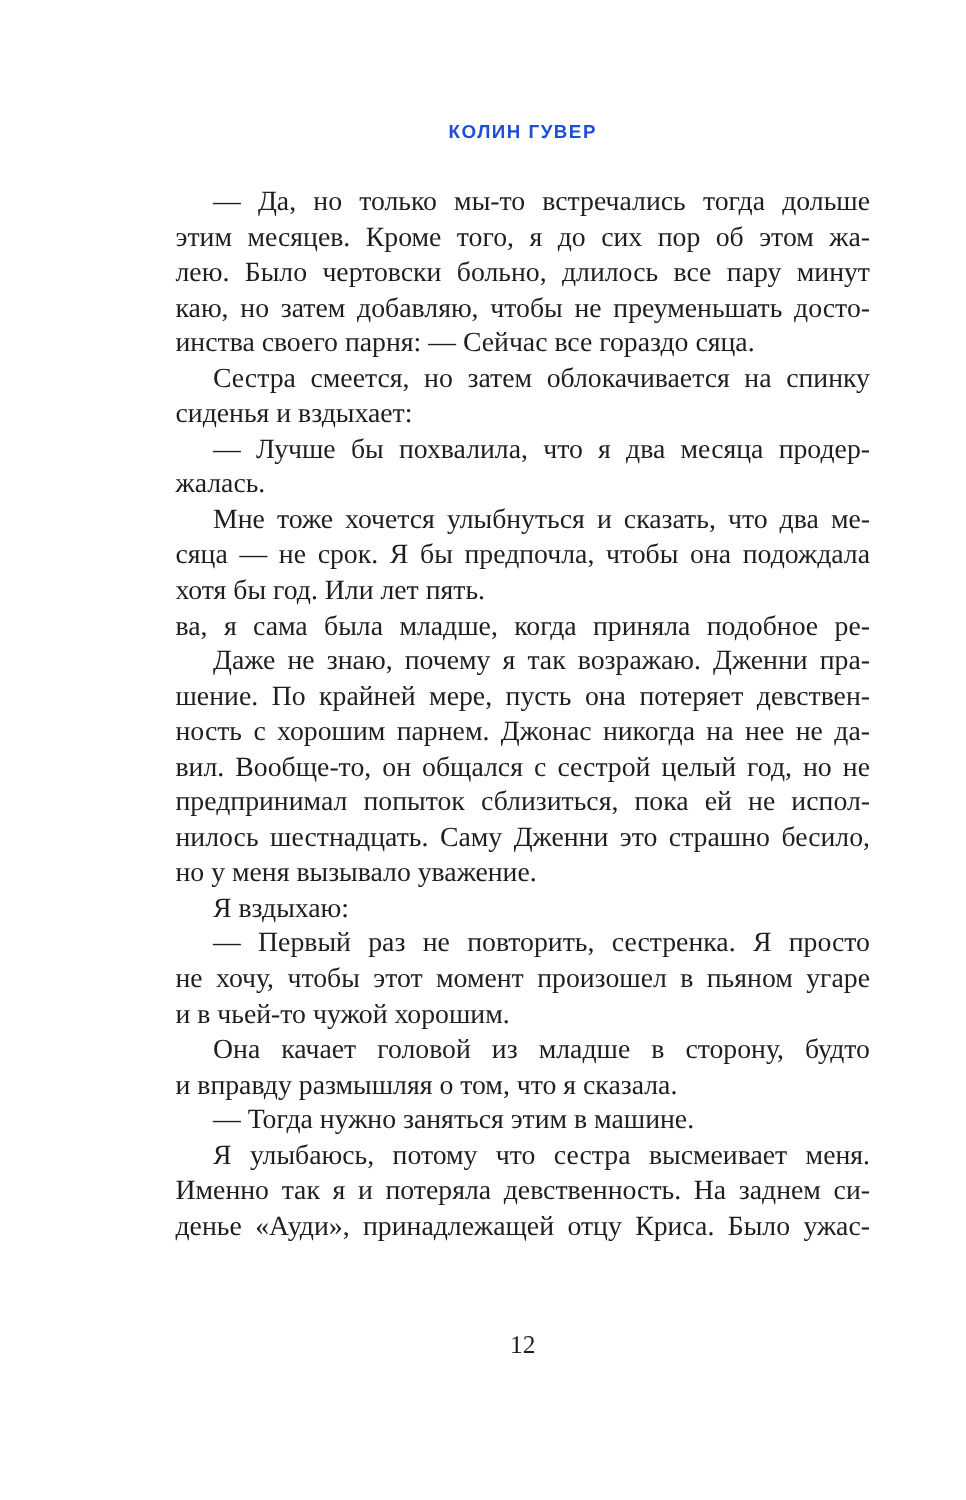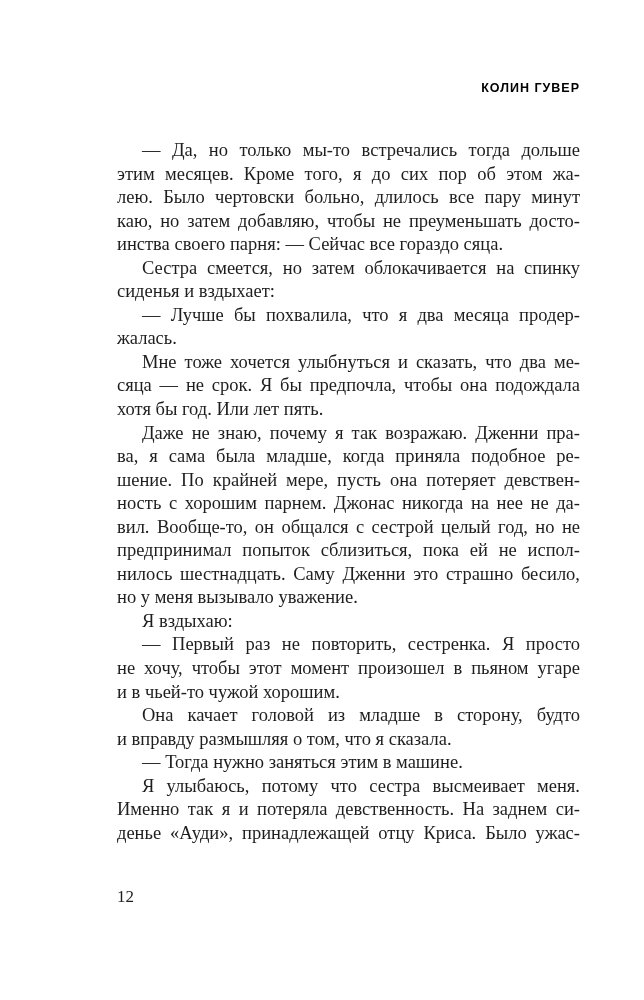--- a/index.html
+++ b/index.html
@@ -14,54 +14,54 @@
     background: #ffffff;
     overflow: hidden;
     font-family: "Liberation Serif", "DejaVu Serif", serif;
     color: #1e1e1e;
   }
   .running-header {
     position: absolute;
     top: 80px;
     left: 117px;
     width: 463px;
-    text-align: right;
+    text-align: center;
     font-family: "Liberation Sans", "DejaVu Sans", sans-serif;
     font-size: 12.5px;
     font-weight: 600;
     letter-spacing: 1px;
-    color: #000000;
+    color: #1d4ed8;
     line-height: 16px;
   }
   .text-block {
     position: absolute;
     top: 124px;
     left: 117px;
     width: 463px;
     font-size: 18.5px;
     line-height: 23.55px;
-    margin-top: 15px;
   }
   .line {
     height: 23.55px;
     text-align: justify;
     text-align-last: justify;
     white-space: normal;
   }
   .line.indent {
     padding-left: 25px;
   }
   .line.endp {
     text-align-last: left;
   }
   .page-number {
     position: absolute;
     top: 887px;
     left: 117px;
     width: 463px;
+    text-align: center;
     font-size: 17px;
     color: #1e1e1e;
     line-height: 20px;
   }
 </style>
 </head>
 <body>
 
 <div class="page">
 
@@ -78,22 +78,22 @@
     <div class="line indent">Сестра смеется, но затем облокачивается на спинку</div>
     <div class="line endp">сиденья и вздыхает:</div>
 
     <div class="line indent">— Лучше бы похвалила, что я два месяца продер-</div>
     <div class="line endp">жалась.</div>
 
     <div class="line indent">Мне тоже хочется улыбнуться и сказать, что два ме-</div>
     <div class="line">сяца — не срок. Я бы предпочла, чтобы она подождала</div>
     <div class="line endp">хотя бы год. Или лет пять.</div>
 
+    <div class="line">ва, я сама была младше, когда приняла подобное ре-</div>
     <div class="line indent">Даже не знаю, почему я так возражаю. Дженни пра-</div>
-    <div class="line">ва, я сама была младше, когда приняла подобное ре-</div>
     <div class="line">шение. По крайней мере, пусть она потеряет девствен-</div>
     <div class="line">ность с хорошим парнем. Джонас никогда на нее не да-</div>
     <div class="line">вил. Вообще-то, он общался с сестрой целый год, но не</div>
     <div class="line">предпринимал попыток сблизиться, пока ей не испол-</div>
     <div class="line">нилось шестнадцать. Саму Дженни это страшно бесило,</div>
     <div class="line endp">но у меня вызывало уважение.</div>
 
     <div class="line indent endp">Я вздыхаю:</div>
 
     <div class="line indent">— Первый раз не повторить, сестренка. Я просто</div>

